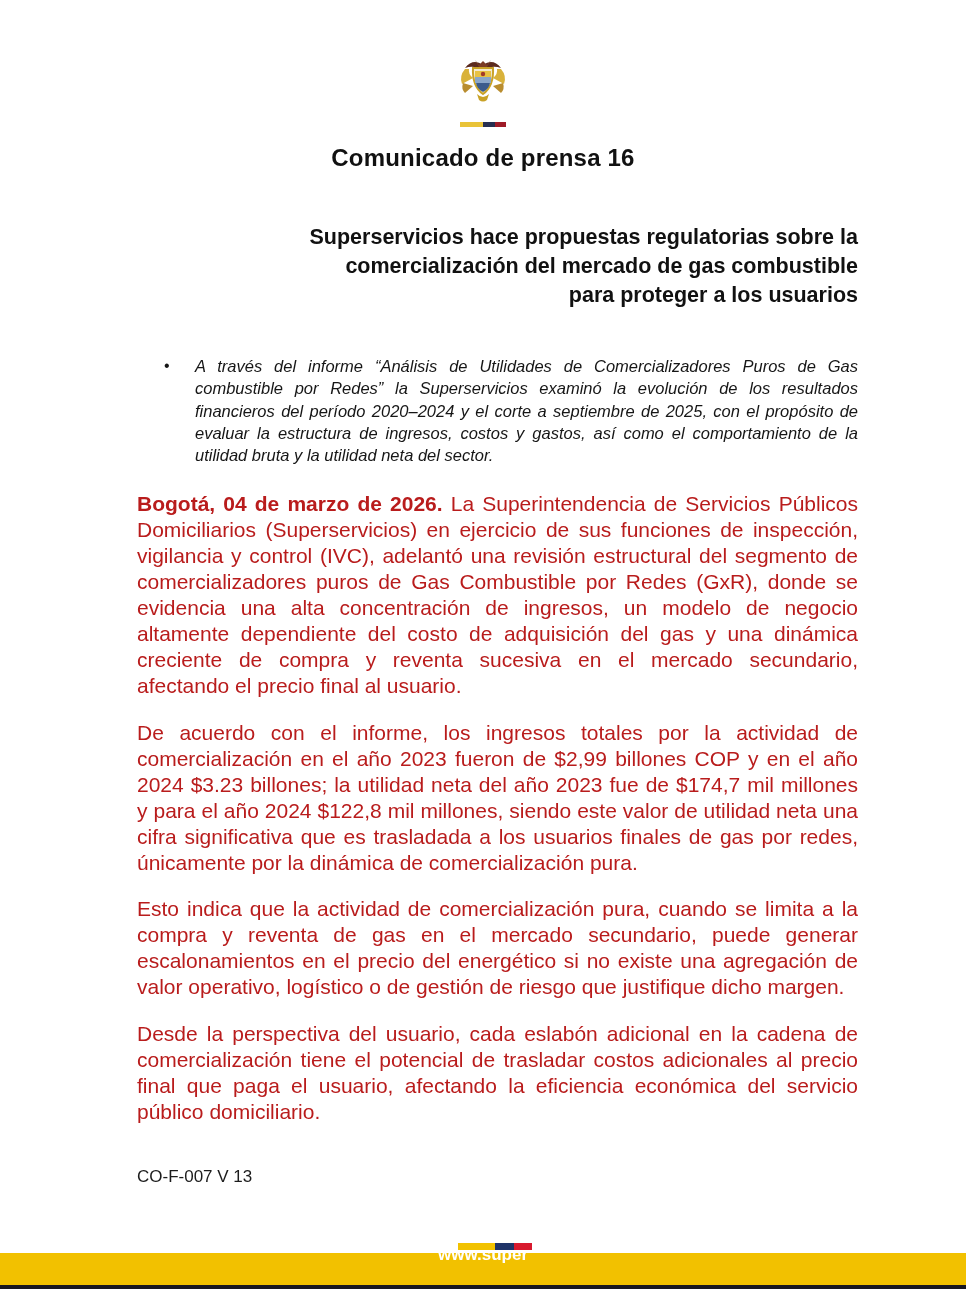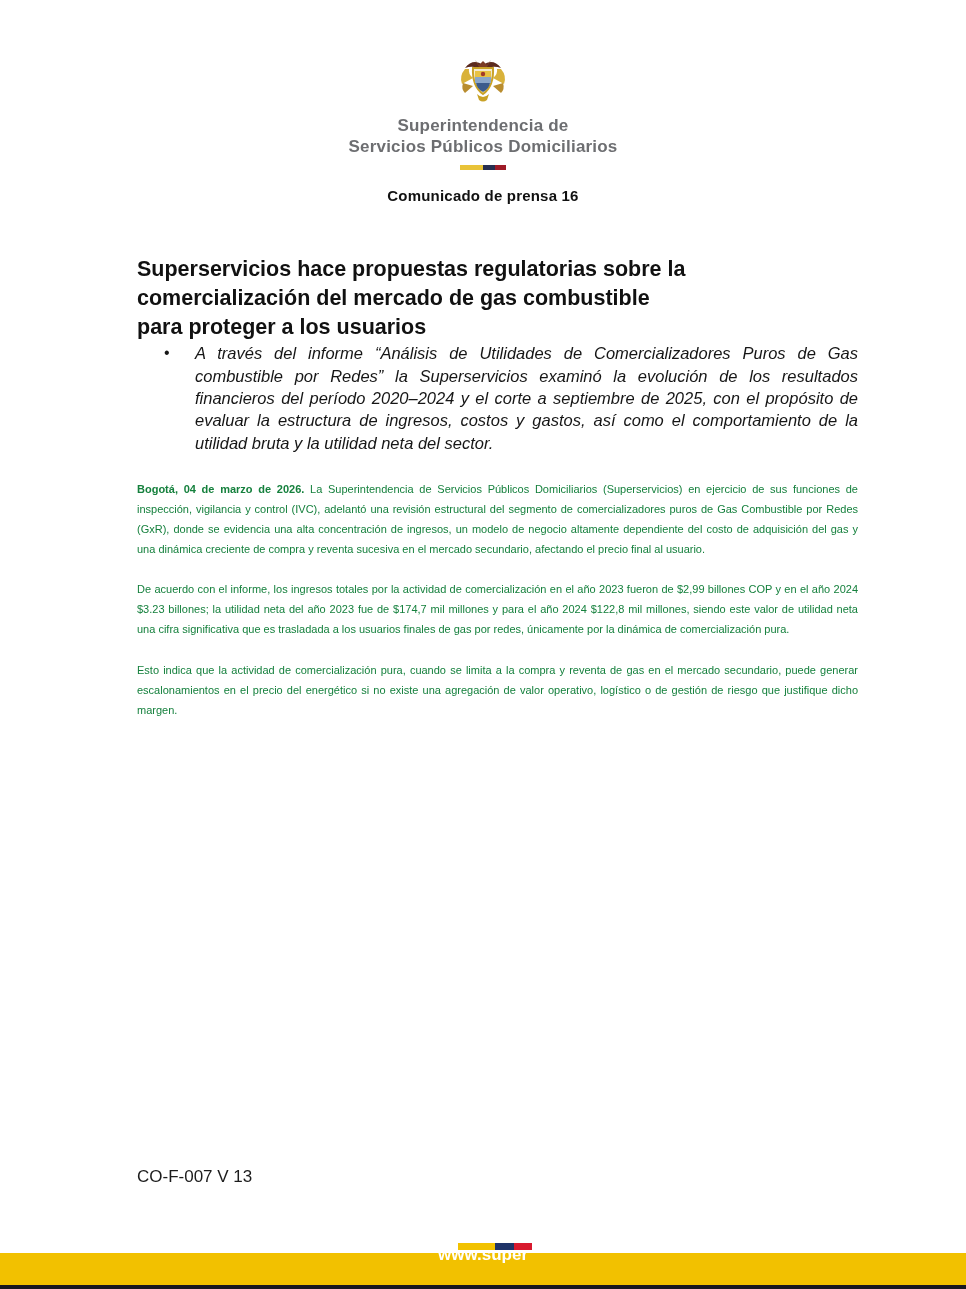--- a/index.html
+++ b/index.html
@@ -28,64 +28,64 @@
   .flag-divider {
     width: 46px; height: 5px;
     margin: 8px auto 0 auto;
     display: flex;
   }
   .flag-divider .seg-y { flex: 0 0 50%; background: #e9c338; }
   .flag-divider .seg-b { flex: 0 0 25%; background: #272f50; }
   .flag-divider .seg-r { flex: 0 0 25%; background: #9e1b28; }
   .press-label {
     margin-top: 17px;
-    font-size: 15px;
+    font-size: 24px;
     font-weight: 700;
     color: #111111;
     letter-spacing: 0.2px;
   }
   
   .content {
     width: 721px;
     margin: 0 auto 0 137px;
   }
   .doc-title {
     margin-top: 51px;
-    text-align: left;
+    text-align: right;
     font-size: 21.5px;
     line-height: 29px;
     font-weight: 700;
     color: #111111;
     white-space: pre-line;
   }
-  .bullet-list { list-style: none; }
+  .bullet-list { margin-top: 45px; list-style: none; }
   .bullet-item {
     position: relative;
     padding-left: 58px;
     font-style: italic;
     font-size: 16.5px;
     line-height: 22.3px;
     text-align: justify;
     margin-bottom: 25px;
     color: #161616;
   }
   .bullet-item::before {
     content: "\2022";
     position: absolute;
     left: 27px;
     top: 0;
     font-style: normal;
     font-size: 16px;
   }
   .paragraph {
-    font-size: 11px;
-    line-height: 20px;
+    font-size: 21px;
+    line-height: 26px;
     text-align: justify;
     margin-top: 20.5px;
-    color: #15803d;
+    color: #b91c1c;
   }
   .paragraph.first { margin-top: 15px; }
   .paragraph .lead { font-weight: 700; }
   
   .form-code {
     position: absolute;
     left: 137px;
     top: 1167px;
     font-size: 17px;
     color: #1c1c1c;
@@ -146,24 +146,20 @@
       <path d="M68 27 Q70 33 66 37 L58 30 Z" fill="#b98d2f"></path>
 
       <path d="M38 12 L58 12 Q59 30 48 38 Q37 30 38 12 Z" fill="#f4ead0" stroke="#c9a227" stroke-width="2"></path>
       <rect x="40" y="15" width="16" height="6" fill="#e8c243"></rect>
       <rect x="40" y="21" width="16" height="6" fill="#8aa6c9"></rect>
       <path d="M41 27 L55 27 Q54 33 48 36 Q42 33 41 27 Z" fill="#3b5b8c"></path>
       <circle cx="48" cy="18" r="2.2" fill="#a33a2a"></circle>
 
       <path d="M42 38 Q48 44 54 38 L52 44 Q48 47 44 44 Z" fill="#c9a227"></path>
     </svg>
-    <div class="org-name">
-      <div>Superintendencia de</div>
-      <div>Servicios Públicos Domiciliarios</div>
-    </div>
     <div class="flag-divider">
       <span class="seg-y"></span>
       <span class="seg-b"></span>
       <span class="seg-r"></span>
     </div>
     <div class="press-label">Comunicado de prensa 16</div>
   </div>
 
   <div class="content">
     <h1 class="doc-title">Superservicios hace propuestas regulatorias sobre la
@@ -174,20 +170,21 @@
       <li class="bullet-item">A través del informe “Análisis de Utilidades de Comercializadores Puros de Gas combustible por Redes” la Superservicios examinó la evolución de los resultados financieros del período 2020–2024 y el corte a septiembre de 2025, con el propósito de evaluar la estructura de ingresos, costos y gastos, así como el comportamiento de la utilidad bruta y la utilidad neta del sector.</li>
     </ul>
 
     <p class="paragraph first"><span class="lead">Bogotá, 04 de marzo de 2026. </span><span>La Superintendencia de Servicios Públicos Domiciliarios (Superservicios) en ejercicio de sus funciones de inspección, vigilancia y control (IVC), adelantó una revisión estructural del segmento de comercializadores puros de Gas Combustible por Redes (GxR), donde se evidencia una alta concentración de ingresos, un modelo de negocio altamente dependiente del costo de adquisición del gas y una dinámica creciente de compra y reventa sucesiva en el mercado secundario, afectando el precio final al usuario.</span></p>
 
 
     <p class="paragraph">De acuerdo con el informe, los ingresos totales por la actividad de comercialización en el año 2023 fueron de $2,99 billones COP y en el año 2024 $3.23 billones; la utilidad neta del año 2023 fue de $174,7 mil millones y para el año 2024 $122,8 mil millones, siendo este valor de utilidad neta una cifra significativa que es trasladada a los usuarios finales de gas por redes, únicamente por la dinámica de comercialización pura.</p>
 
     <p class="paragraph">Esto indica que la actividad de comercialización pura, cuando se limita a la compra y reventa de gas en el mercado secundario, puede generar escalonamientos en el precio del energético si no existe una agregación de valor operativo, logístico o de gestión de riesgo que justifique dicho margen.</p>
 
+    <p class="paragraph">Desde la perspectiva del usuario, cada eslabón adicional en la cadena de comercialización tiene el potencial de trasladar costos adicionales al precio final que paga el usuario, afectando la eficiencia económica del servicio público domiciliario.</p>
   </div>
 
   <div class="form-code">CO-F-007 V 13</div>
 
   <div class="footer-flag">
     <span class="seg-y"></span>
     <span class="seg-b"></span>
     <span class="seg-r"></span>
   </div>
 

